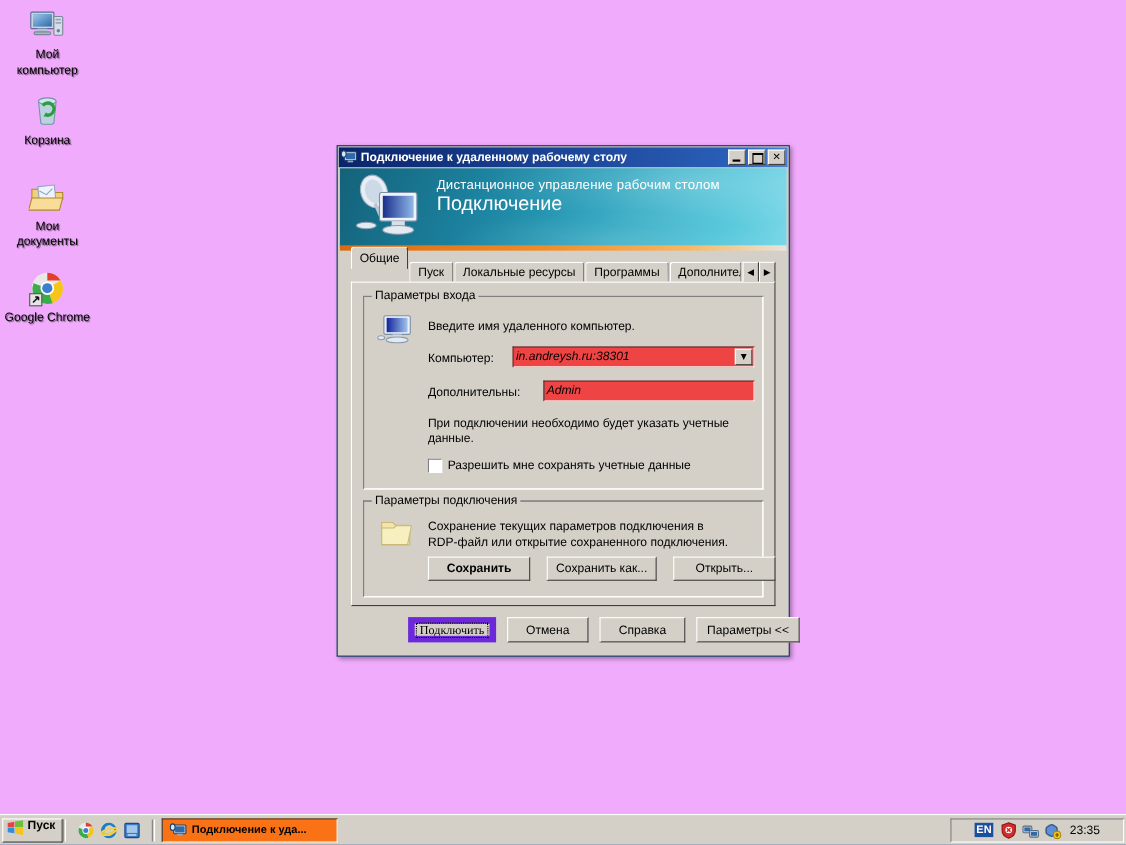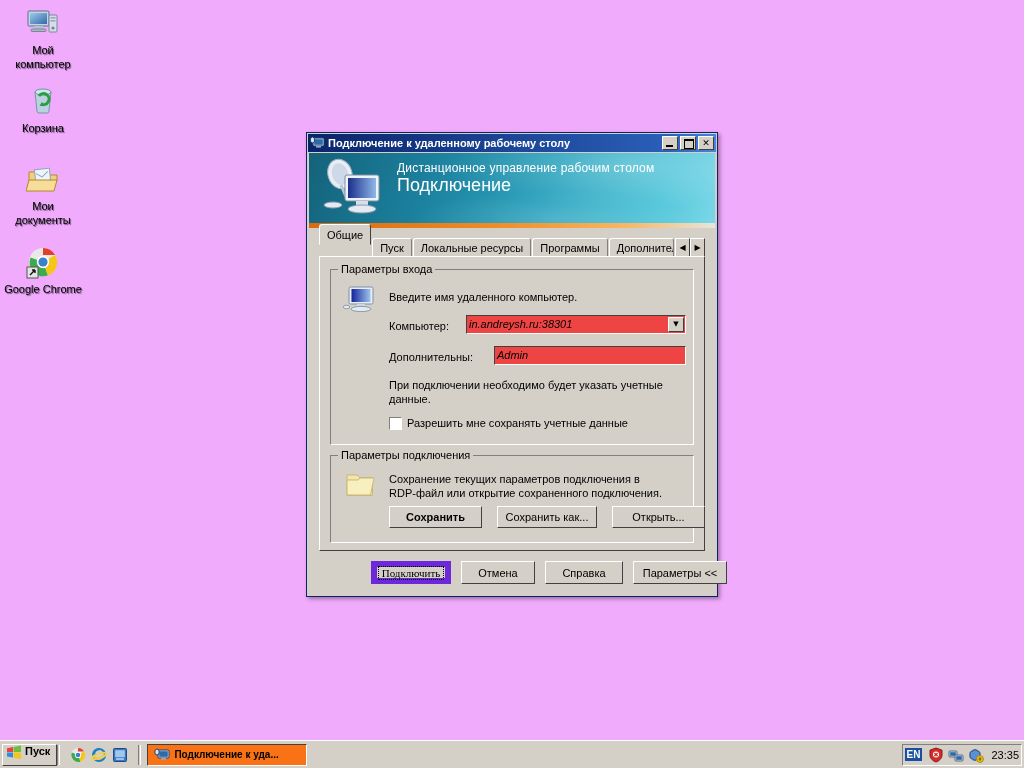--- a/index.html
+++ b/index.html
@@ -169,21 +169,21 @@
   #task-button {
     height: 22px; min-width: 160px; max-width: 168px; padding: 0 6px;
     background: #f97316; border: 1px solid; border-color: #404040 #ffffff #ffffff #404040;
     display: flex; align-items: center; gap: 4px;
     font-size: 10px; font-weight: bold; color: #000; cursor: pointer;
     white-space: nowrap; overflow: hidden;
   }
   #tray {
     margin-left: auto; margin-right: 2px; height: 22px;
     border: 1px solid; border-color: #808080 #ffffff #ffffff #808080;
-    display: flex; align-items: center; gap: 4px; padding: 0 2px;
+    display: flex; align-items: center; gap: 4px; padding: 0 21px;
   }
   .tray-icon { width: 16px; height: 16px; position: relative; cursor: pointer; }
   #tray-clock { font-size: 11px; color: #000; margin-left: 3px; }
   #lang-ind {
     background: #1a4fa0; color: #fff; font-size: 10px; font-weight: bold;
     padding: 1px 2px; margin-right: 2px; cursor: pointer;
   }
 </style>
 </head>
 <body>

